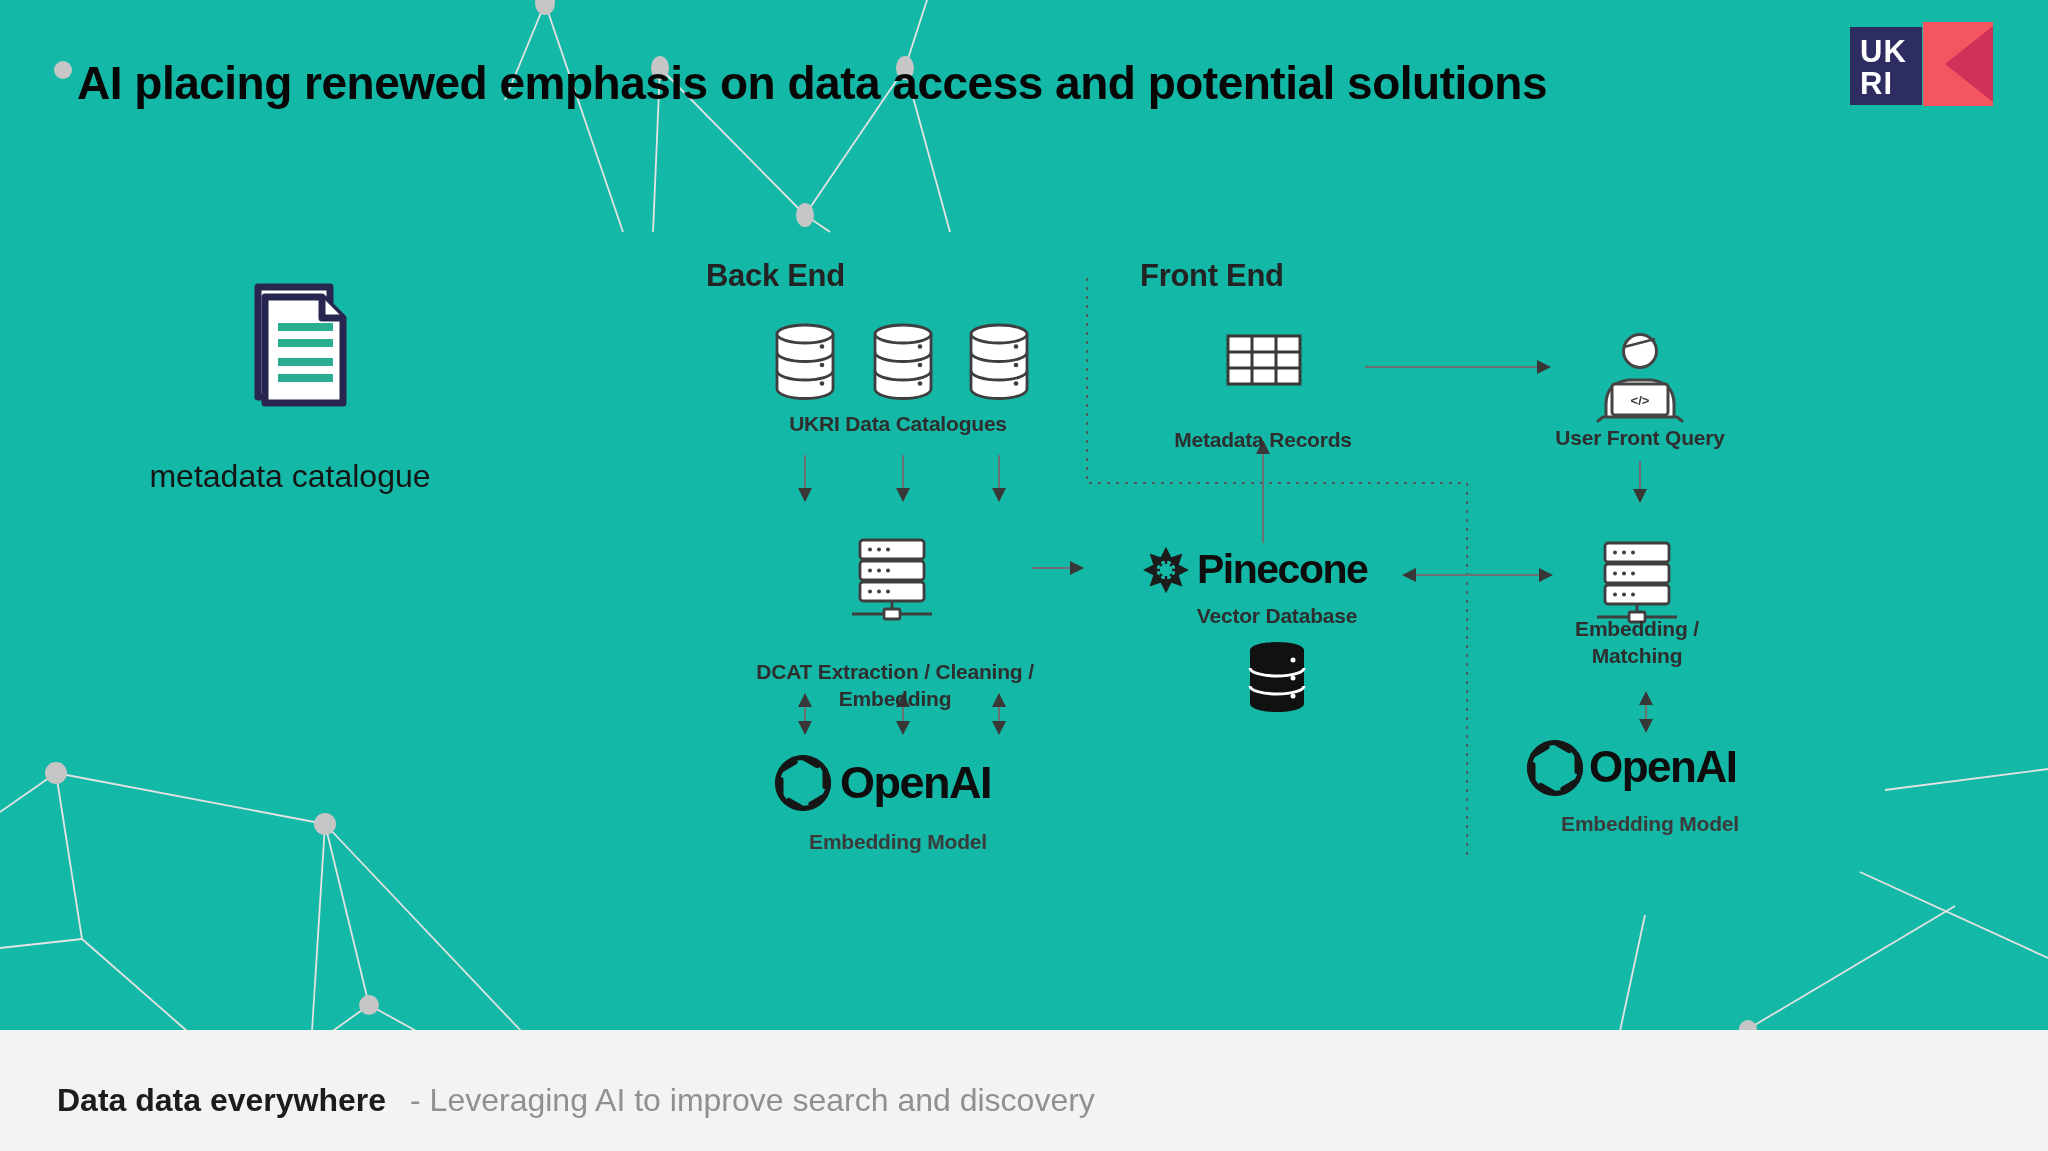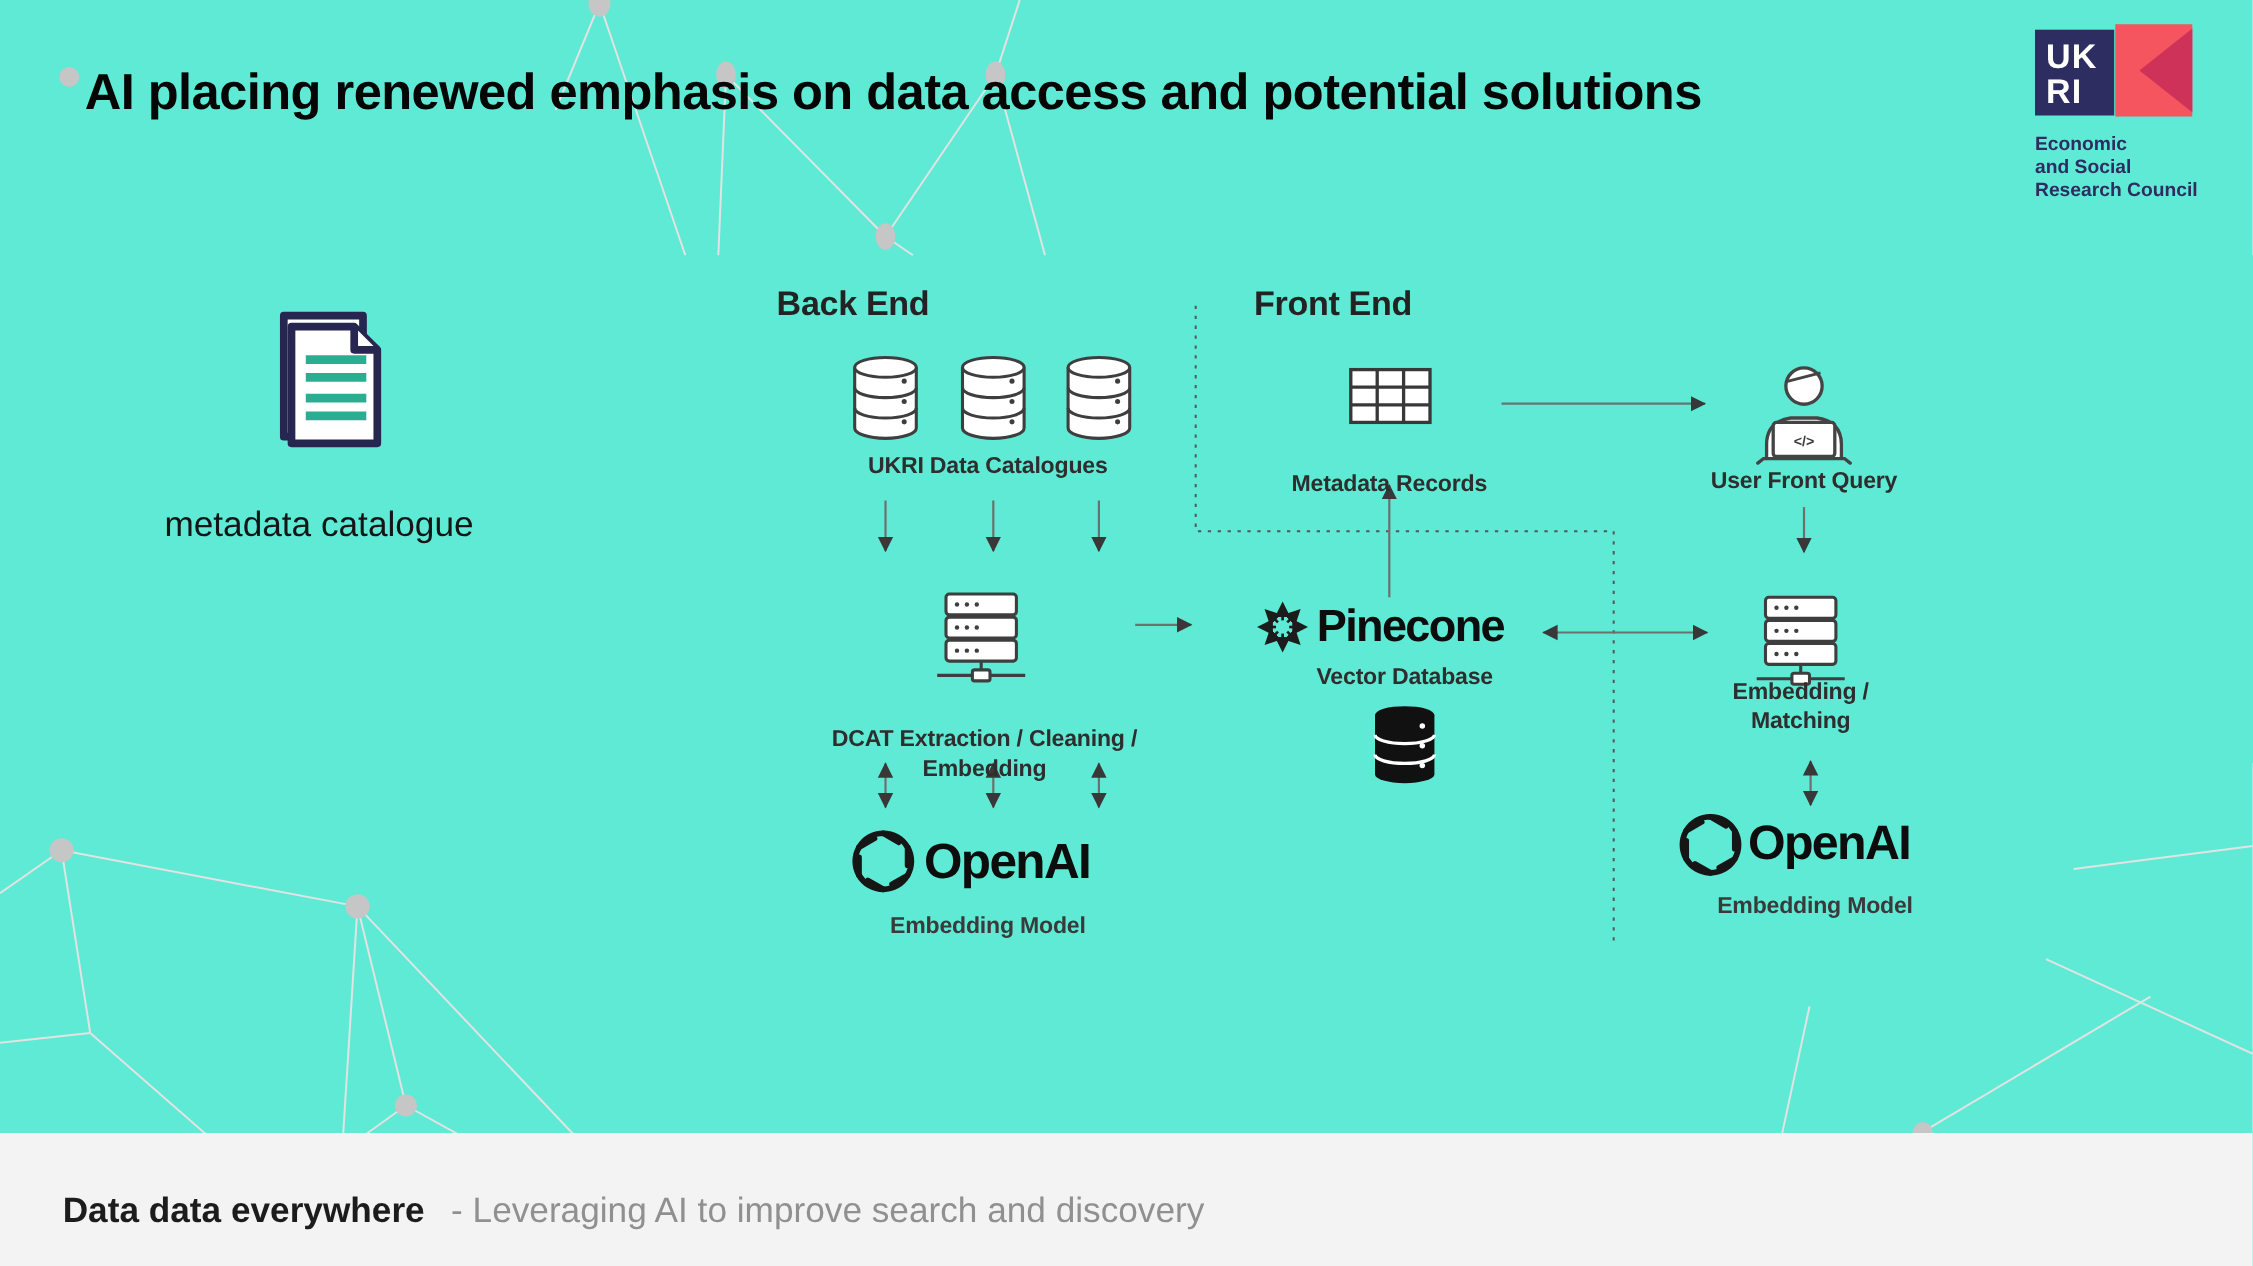--- a/index.html
+++ b/index.html
@@ -1,16 +1,16 @@
 <!DOCTYPE html>
 <html><head>
 <meta charset="utf-8">
 <style>
   html,body{margin:0;padding:0;background:#fff;}
-  #slide{position:relative;width:2048px;height:1151px;background:#5eead4;overflow:hidden;
+  #slide{position:relative;width:2048px;height:1151px;background:#14b8a6;overflow:hidden;
          font-family:"Liberation Sans",sans-serif;}
   .abs{position:absolute;}
   #bgdeco{position:absolute;left:0;top:0;z-index:0;}
   #title{left:77px;top:56px;width:1760px;font-size:46px;font-weight:700;color:#060606;
          letter-spacing:-0.5px;z-index:3;}
   
   #logo{left:1850px;top:20px;width:190px;z-index:3;}
   #logo svg{display:block;}
   .council{font-size:17.5px;line-height:21px;font-weight:700;color:#2E2D62;margin-top:10px;}
   
@@ -79,25 +79,20 @@
   <div id="title" class="abs">AI placing renewed emphasis on data access and potential solutions</div>
 
   <div id="logo" class="abs">
     <svg width="150" height="90" viewBox="0 0 150 90">
       <rect x="0" y="7" width="72" height="78" fill="#2E2D62"></rect>
       <polygon points="73,2 143,2 143,86 73,86" fill="#F4555E"></polygon>
       <polygon points="95,44 143,6 143,82" fill="#CE3258"></polygon>
       <text x="10" y="42" font-size="31" font-weight="800" fill="#ffffff" font-family="Liberation Sans, sans-serif" letter-spacing="1">UK</text>
       <text x="10" y="74" font-size="31" font-weight="800" fill="#ffffff" font-family="Liberation Sans, sans-serif" letter-spacing="1">RI</text>
     </svg>
-    <div class="council">
-      <div>Economic</div>
-      <div>and Social</div>
-      <div>Research Council</div>
-    </div>
   </div>
 
   <div id="dociconwrap" class="abs">
     <svg width="100" height="130" viewBox="0 0 100 130">
       <g stroke="#262650" stroke-width="7" fill="#ffffff" stroke-linejoin="round">
         <rect x="8" y="7" width="72" height="110"></rect>
         <path d="M15,17 H72 L93,38 V123 H15 Z"></path>
         <path d="M72,17 V38 H93"></path>
       </g>
       <g stroke="#2BAD92" stroke-width="8" stroke-linecap="butt">

